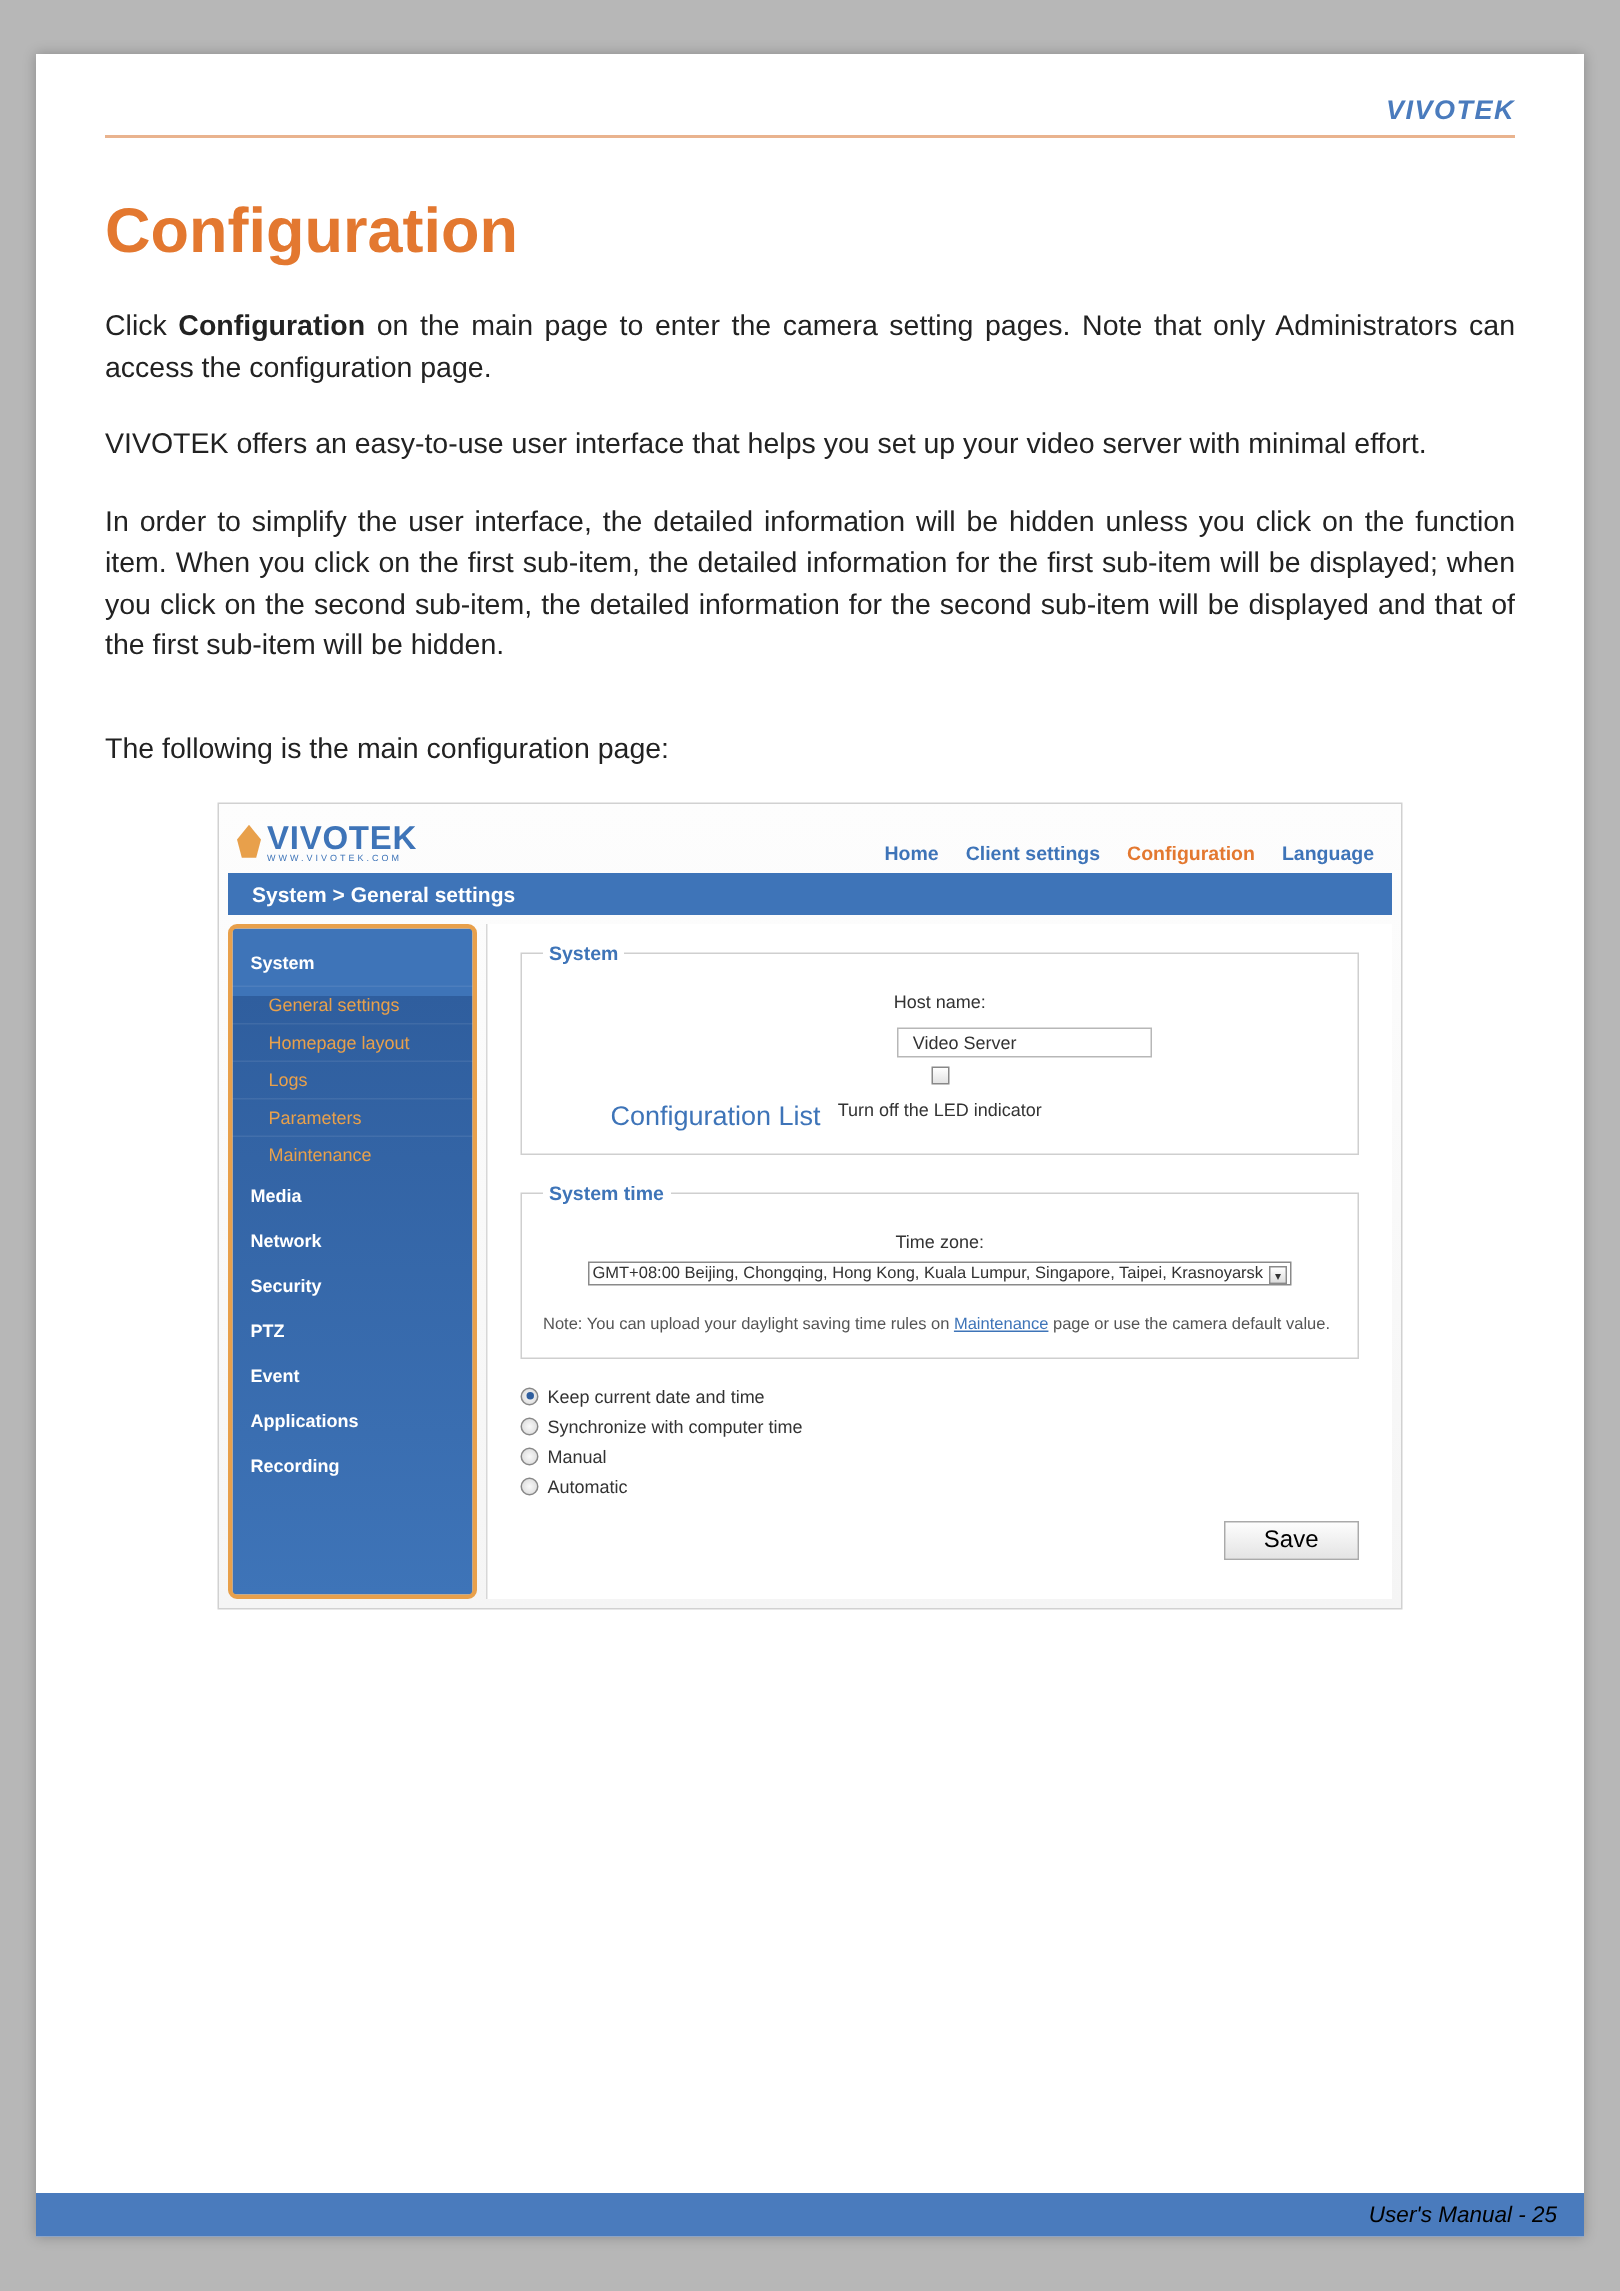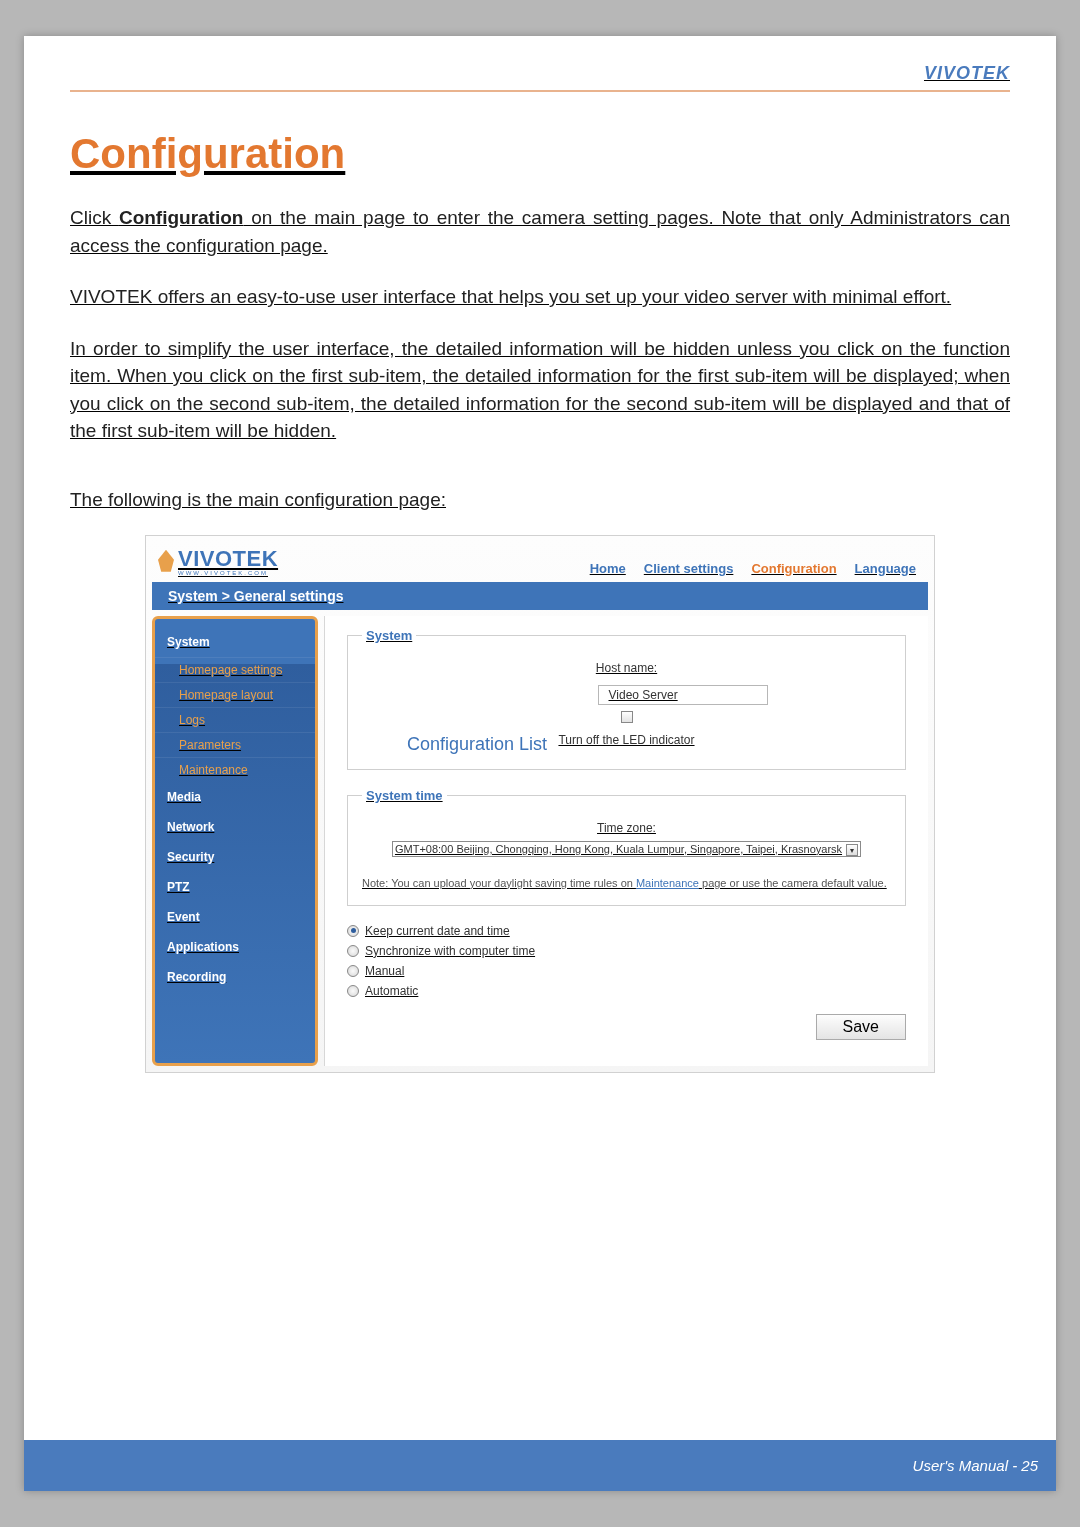--- a/index.html
+++ b/index.html
@@ -10,21 +10,20 @@
     height: 1527px;
     position: relative;
   }
   .page {
     background: #fff;
     position: absolute;
     left: 24px; top: 36px;
     width: 1032px; height: 1455px;
     padding: 0 46px 0 46px;
     box-shadow: 0 0 8px rgba(0,0,0,0.25);
-    text-decoration: underline;
   }
   .page-header {
     border-bottom: 2px solid #e9b38e;
     height: 56px;
     display: flex;
     justify-content: flex-end;
     align-items: flex-end;
     padding-bottom: 6px;
   }
   .brand-top {
@@ -206,23 +205,23 @@
     border: 1px solid #aaa;
     background: linear-gradient(#fdfdfd,#e4e4e4);
     padding: 3px 26px;
     font-size: 16px;
     margin-top: 10px;
   }
   .footer-bar {
     position: absolute;
     left: 0; right: 0; bottom: 0;
     background: #4a7bbd;
-    color: #ffffff;
+    color: #000000;
     text-align: right;
-    padding: 17px 18px;
+    padding: 6px 18px;
     font-style: italic;
     font-size: 15px;
   }
 </style>
 </head>
 <body>
 
 <div class="page">
 
   <div class="page-header">
@@ -257,21 +256,21 @@
         <span>Language</span>
       </div>
     </div>
 
     <div class="breadcrumb">System  &gt;  General settings</div>
 
     <div class="ss-body">
 
       <div class="sidebar">
         <div class="side-head">System</div>
-        <div class="side-sub">Homepage settings</div>
+        <div class="side-sub">General settings</div>
         <div class="side-sub">Homepage layout</div>
         <div class="side-sub">Logs</div>
         <div class="side-sub">Parameters</div>
         <div class="side-sub">Maintenance</div>
         <div class="side-head">Media</div>
         <div class="side-head">Network</div>
         <div class="side-head">Security</div>
         <div class="side-head">PTZ</div>
         <div class="side-head">Event</div>
         <div class="side-head">Applications</div>

